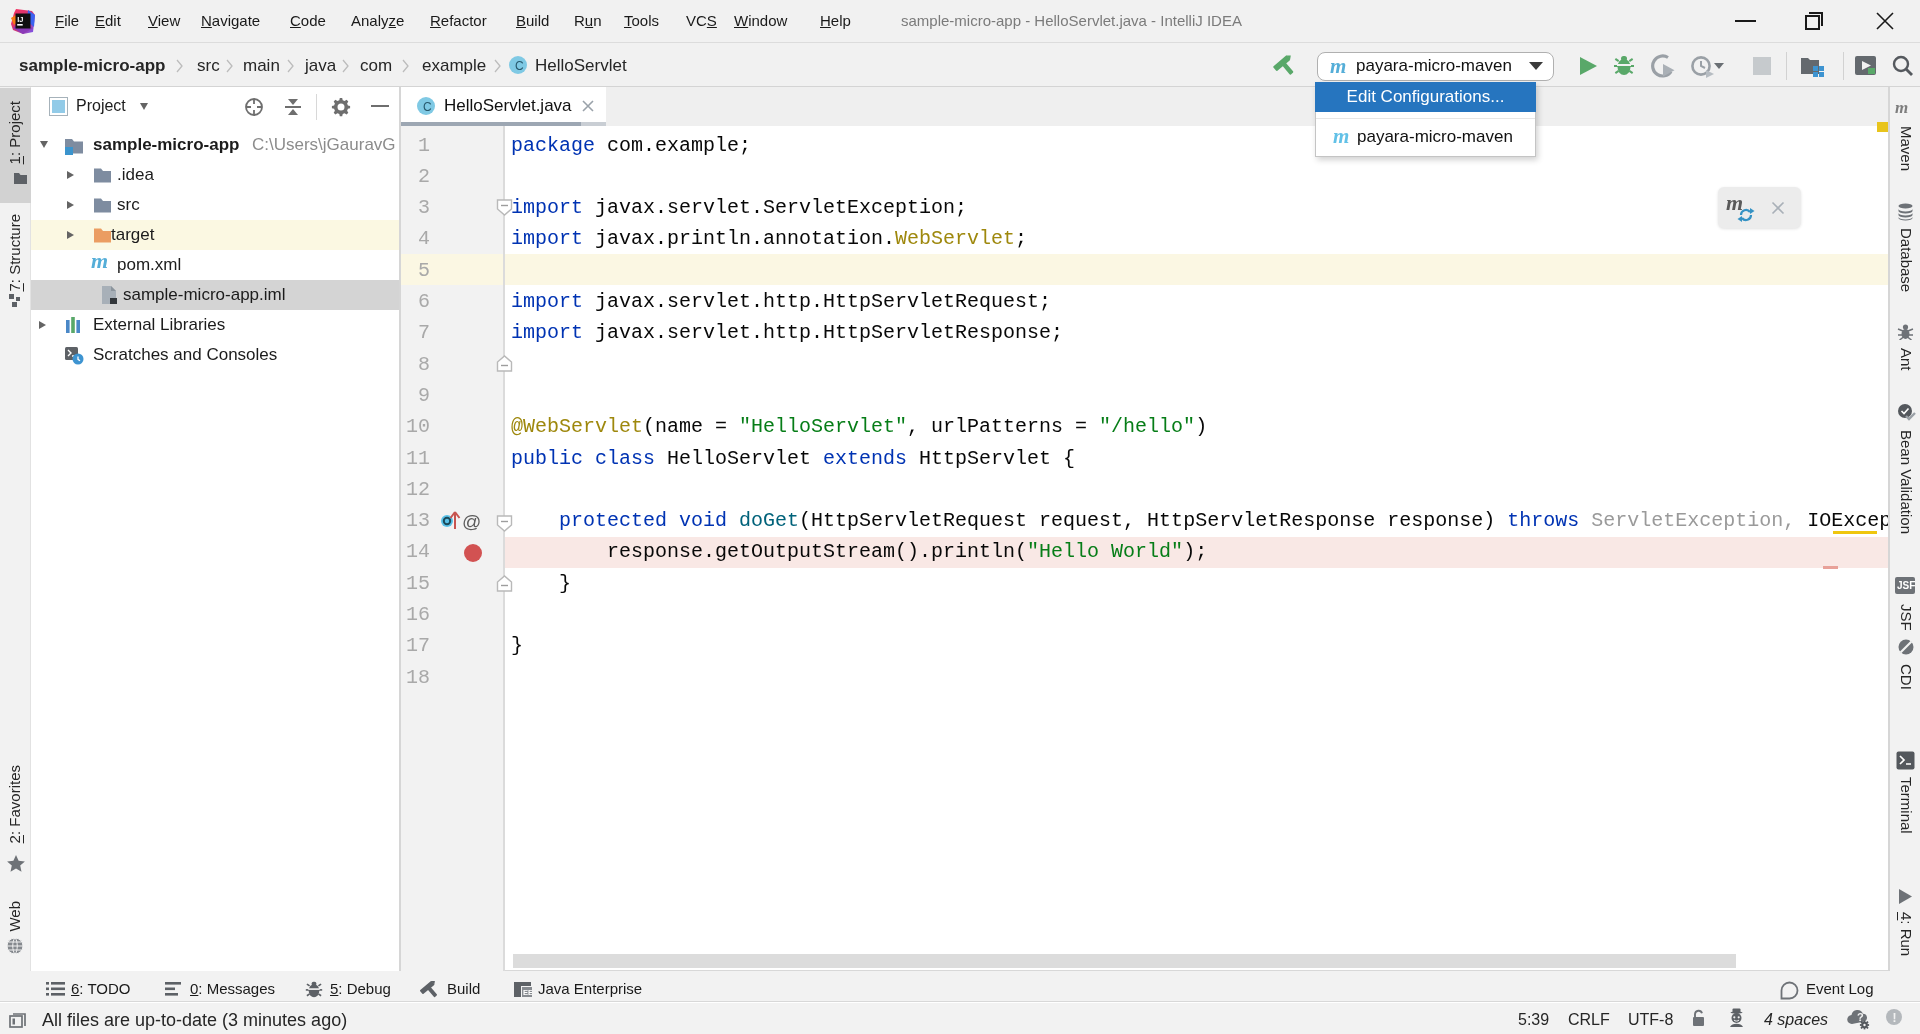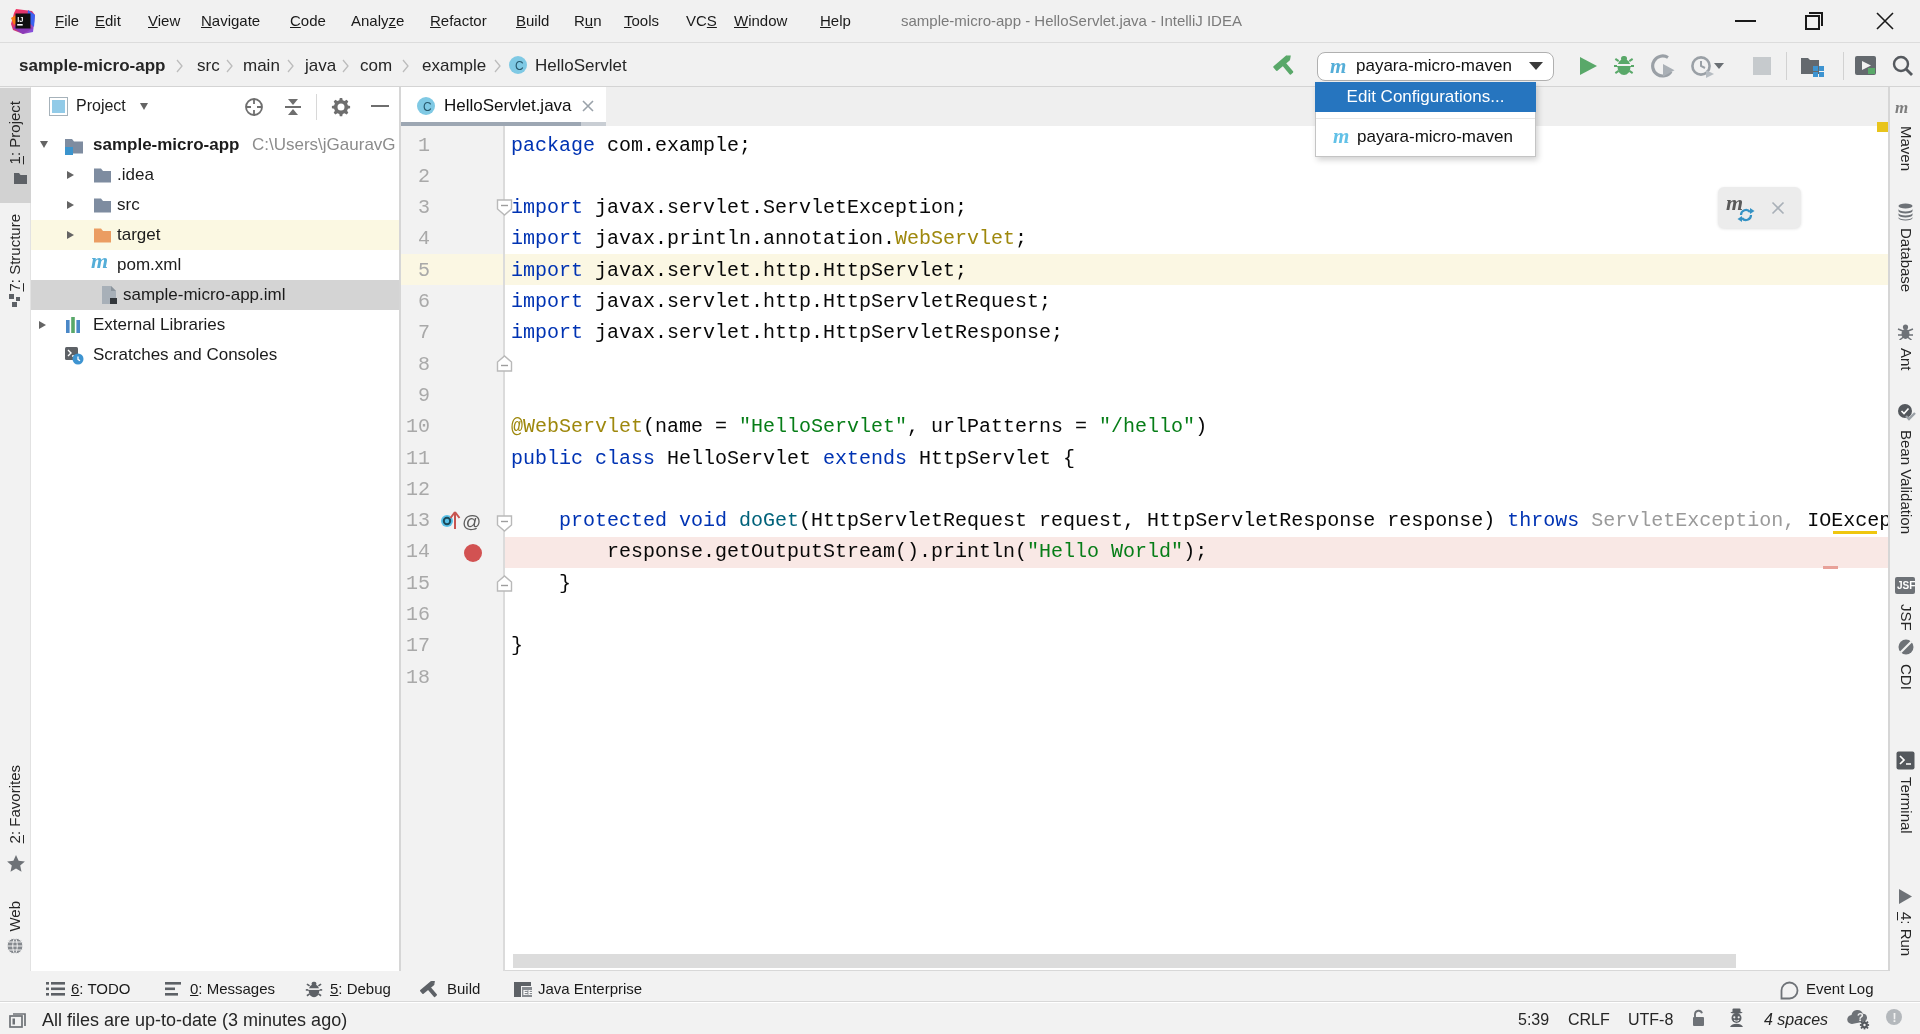--- a/index.html
+++ b/index.html
@@ -229,21 +229,21 @@
 <div class="tlabel" style="left:117px;top:165px;">.idea</div>
 <div class="arrow-e" style="left:67px;top:200.5px;"></div>
 <svg class="abs" style="left:93px;top:196px" width="19" height="18" viewBox="0 0 19 18">
     <path d="M1 2.5 h7 l2 2.5 h8 v11.5 h-17 z" fill="#7e8ca0"></path>
   </svg>
 <div class="tlabel" style="left:117px;top:195px;">src</div>
 <div class="arrow-e" style="left:67px;top:230.5px;"></div>
 <svg class="abs" style="left:93px;top:226px" width="19" height="18" viewBox="0 0 19 18">
     <path d="M1 2.5 h7 l2 2.5 h8 v11.5 h-17 z" fill="#eb9d62"></path>
   </svg>
-<div class="tlabel" style="left:117px;top:225px;text-align:center;">target</div>
+<div class="tlabel" style="left:111px;top:225px;text-align:center;">target</div>
 <div class="abs" style="left:91px;top:248px;font-family:'Liberation Serif',serif;font-style:italic;font-weight:bold;font-size:22px;color:#55aed8;">m</div>
 <div class="tlabel" style="left:117px;top:255px;">pom.xml</div>
 <svg class="abs" style="left:101px;top:285px" width="17" height="20" viewBox="0 0 17 20">
     <path d="M1 1 h9 l5 5 v13 h-14 z" fill="#a8b0b8"></path>
     <path d="M10 1 l5 5 h-5 z" fill="#8b949c"></path>
     <rect x="9" y="13" width="7" height="6" fill="#33373b"></rect>
   </svg>
 <div class="tlabel" style="left:123px;top:285px;">sample-micro-app.iml</div>
 <div class="arrow-e" style="left:39px;top:320.5px;"></div>
 <svg class="abs" style="left:64px;top:316px" width="20" height="18" viewBox="0 0 20 18">
@@ -336,21 +336,20 @@
   </svg>
 <svg class="abs" style="left:496px;top:575px" width="17" height="17" viewBox="0 0 17 17">
     <path d="M1.5 16 h14 v-9 l-7-6 -7 6 z" fill="#fff" stroke="#b9b9b9" stroke-width="1.4"></path>
     <path d="M5 10.5 h7" stroke="#9d9d9d" stroke-width="1.4"></path>
   </svg>
 
 <div class="abs" id="codeclip" style="left:505px;top:126px;width:1383px;height:845px;overflow:hidden;">
 <div class="cline" style="left:6px;top:3.5px"><span class="kw">package</span><span class="plain"> com.example;</span></div>
 <div class="cline" style="left:6px;top:66.1px"><span class="kw">import</span><span class="plain"> javax.servlet.ServletException;</span></div>
 <div class="cline" style="left:6px;top:97.4px"><span class="kw">import</span><span class="plain"> javax.println.annotation.</span><span class="ann">WebServlet</span><span class="plain">;</span></div>
-<div class="cline" style="left:6px;top:128.7px"><span class="kw">import</span><span class="plain"> javax.servlet.http.HttpServlet;</span></div>
 <div class="cline" style="left:6px;top:160px"><span class="kw">import</span><span class="plain"> javax.servlet.http.HttpServletRequest;</span></div>
 <div class="cline" style="left:6px;top:191.3px"><span class="kw">import</span><span class="plain"> javax.servlet.http.HttpServletResponse;</span></div>
 <div class="cline" style="left:6px;top:285.2px"><span class="ann">@WebServlet</span><span class="plain">(name = </span><span class="str">"HelloServlet"</span><span class="plain">, urlPatterns = </span><span class="str">"/hello"</span><span class="plain">)</span></div>
 <div class="cline" style="left:6px;top:379.1px"><span class="plain">    </span><span class="kw">protected void </span><span class="meth">doGet</span><span class="plain">(HttpServletRequest request, HttpServletResponse response) </span><span class="kw">throws</span><span class="gray"> ServletException,</span><span class="plain"> IOExcep</span></div>
 <div class="cline" style="left:6px;top:316.5px"><span class="kw">public class</span><span class="plain"> HelloServlet </span><span class="kw">extends</span><span class="plain"> HttpServlet {</span></div>
 <div class="cline" style="left:6px;top:410.4px"><span class="plain">        response.getOutputStream().println(</span><span class="str">"Hello World"</span><span class="plain">);</span></div>
 <div class="cline" style="left:6px;top:441.7px"><span class="plain">    }</span></div>
 <div class="cline" style="left:6px;top:504.3px"><span class="plain">}</span></div>
 <div class="abs" style="left:1328px;top:405px;width:44px;height:3px;background:#efc60e;"></div>
 <div class="abs" style="left:1318px;top:440px;width:15px;height:3px;background:#e8a199;"></div>

